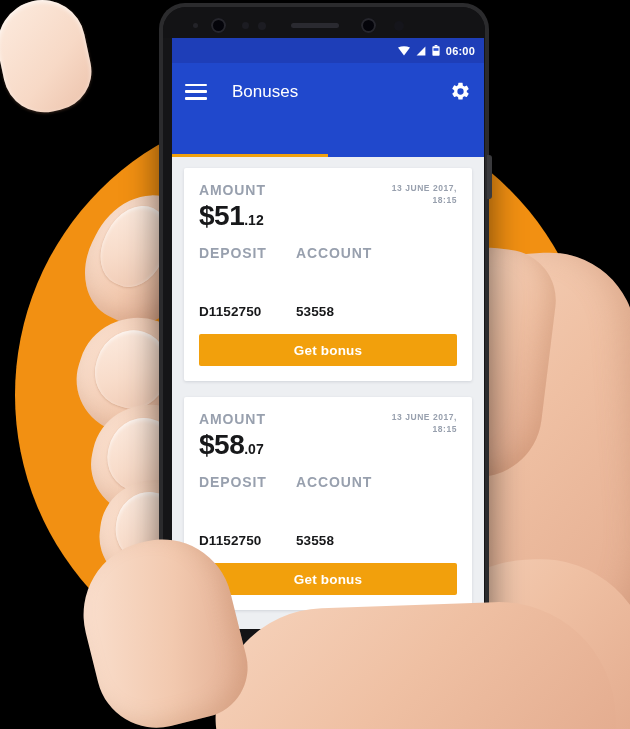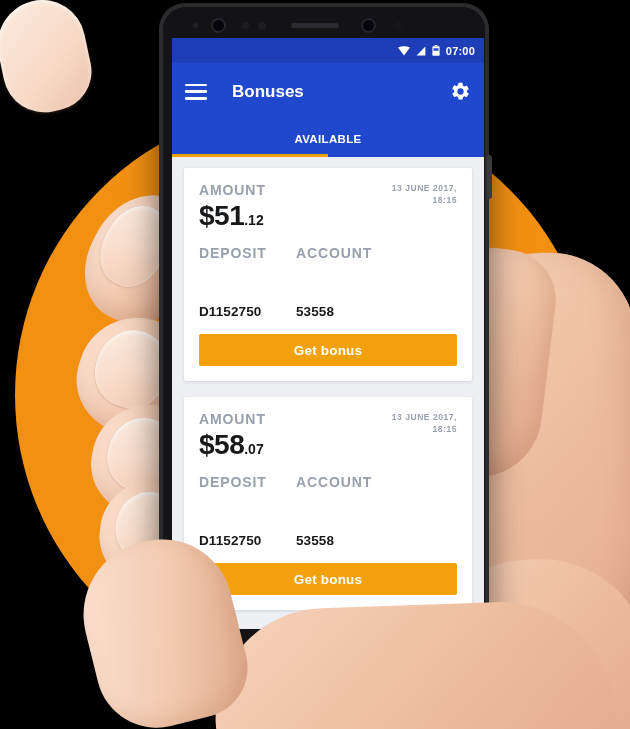--- a/index.html
+++ b/index.html
@@ -123,21 +123,21 @@
     justify-content:flex-end;padding-right:9px;gap:6px;
   }
   .sb-icons{display:flex;align-items:center;gap:6px;}
   .sb-time{color:#fff;font-size:11px;font-weight:700;letter-spacing:.2px;}
 
   .appbar{
     height:57px;background:#2048CC;display:flex;align-items:center;padding:0 13px;
   }
   .burger{width:22px;height:16px;display:flex;flex-direction:column;justify-content:space-between;cursor:pointer;}
   .burger i{display:block;height:2.5px;background:#fff;border-radius:1px;}
-  .appbar-title{color:#fff;font-size:17px;font-weight:700;margin-left:25px;flex:1;}
+  .appbar-title{color:#fff;font-size:17px;font-weight:400;margin-left:25px;flex:1;}
 
   .tabs{height:37px;background:#2048CC;display:flex;position:relative;}
   .tab{
     flex:1;display:flex;align-items:center;justify-content:center;
     color:#fff;font-size:11.5px;font-weight:700;letter-spacing:.35px;cursor:pointer;
   }
   .tab.inactive{opacity:.97;}
   .tab-indicator{
     position:absolute;left:0;bottom:0;width:50%;height:3px;background:#F0A10E;
   }
@@ -218,37 +218,36 @@
             </svg>
             <svg width="10" height="10" viewBox="0 0 10 10">
               <path d="M9.4 0.4 L9.4 9.4 L0.6 9.4 Z" fill="#ffffff"></path>
             </svg>
             <svg width="8" height="11" viewBox="0 0 8 11">
               <rect x="2.6" y="0" width="2.8" height="1.3" fill="#ffffff"></rect>
               <rect x="0.4" y="1.3" width="7.2" height="9.4" rx="0.8" fill="#ffffff"></rect>
               <rect x="1.5" y="3.2" width="5" height="2.6" fill="#2a52d6"></rect>
             </svg>
           </div>
-          <span class="sb-time">07:00</span>
+          <span class="sb-time">06:00</span>
         </div>
 
         <div class="appbar">
           <div class="burger">
             <i></i>
               <i></i>
               <i></i>
           </div>
           <span class="appbar-title">Bonuses</span>
           <svg width="21" height="21" viewBox="0 0 24 24">
             <path fill="#ffffff" d="M19.14 12.94a7.07 7.07 0 0 0 0-1.88l2.03-1.58a.5.5 0 0 0 .12-.64l-1.92-3.32a.5.5 0 0 0-.6-.22l-2.39.96a7.3 7.3 0 0 0-1.62-.94l-.36-2.54A.5.5 0 0 0 13.9 2h-3.84a.5.5 0 0 0-.49.42l-.36 2.54c-.58.24-1.12.56-1.62.94l-2.39-.96a.5.5 0 0 0-.6.22L2.68 8.48a.5.5 0 0 0 .12.64l2.03 1.58a7.07 7.07 0 0 0 0 1.88L2.8 14.16a.5.5 0 0 0-.12.64l1.92 3.32c.13.22.39.3.6.22l2.39-.96c.5.38 1.04.7 1.62.94l.36 2.54c.04.24.25.42.49.42h3.84c.24 0 .45-.18.49-.42l.36-2.54c.58-.24 1.12-.56 1.62-.94l2.39.96c.22.08.47 0 .6-.22l1.92-3.32a.5.5 0 0 0-.12-.64l-2.03-1.58zM12 15.6A3.6 3.6 0 1 1 12 8.4a3.6 3.6 0 0 1 0 7.2z"></path>
           </svg>
         </div>
 
         <div class="tabs">
-          <div class="tab">AVAILABLE</div>
           <div class="tab-indicator"></div>
         </div>
 
         <div class="content">
 
           <div class="card">
             <div class="card-top">
               <div>
                 <div class="lbl">AMOUNT</div>
                 <div class="amount">

